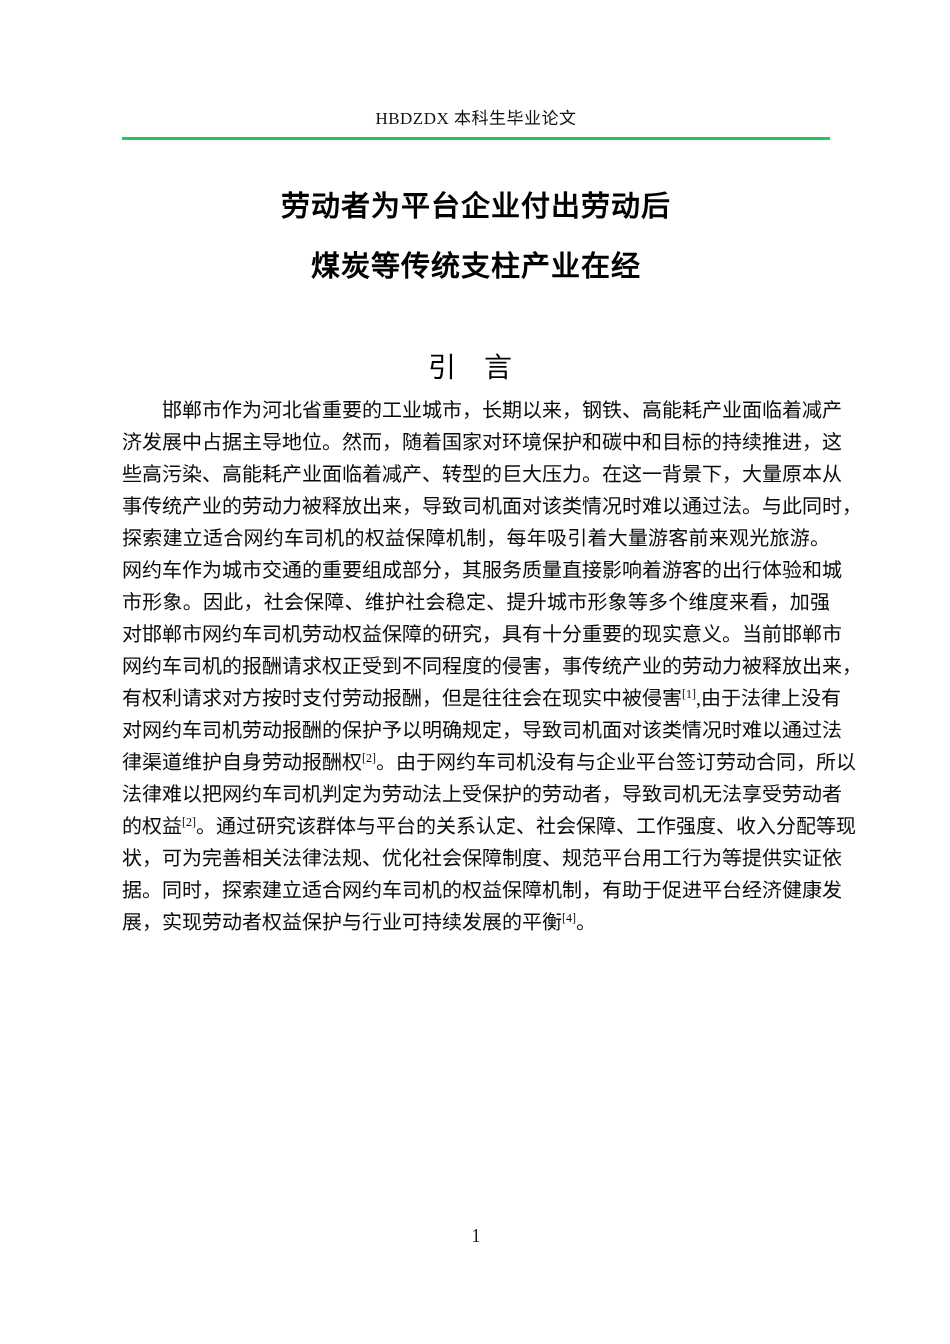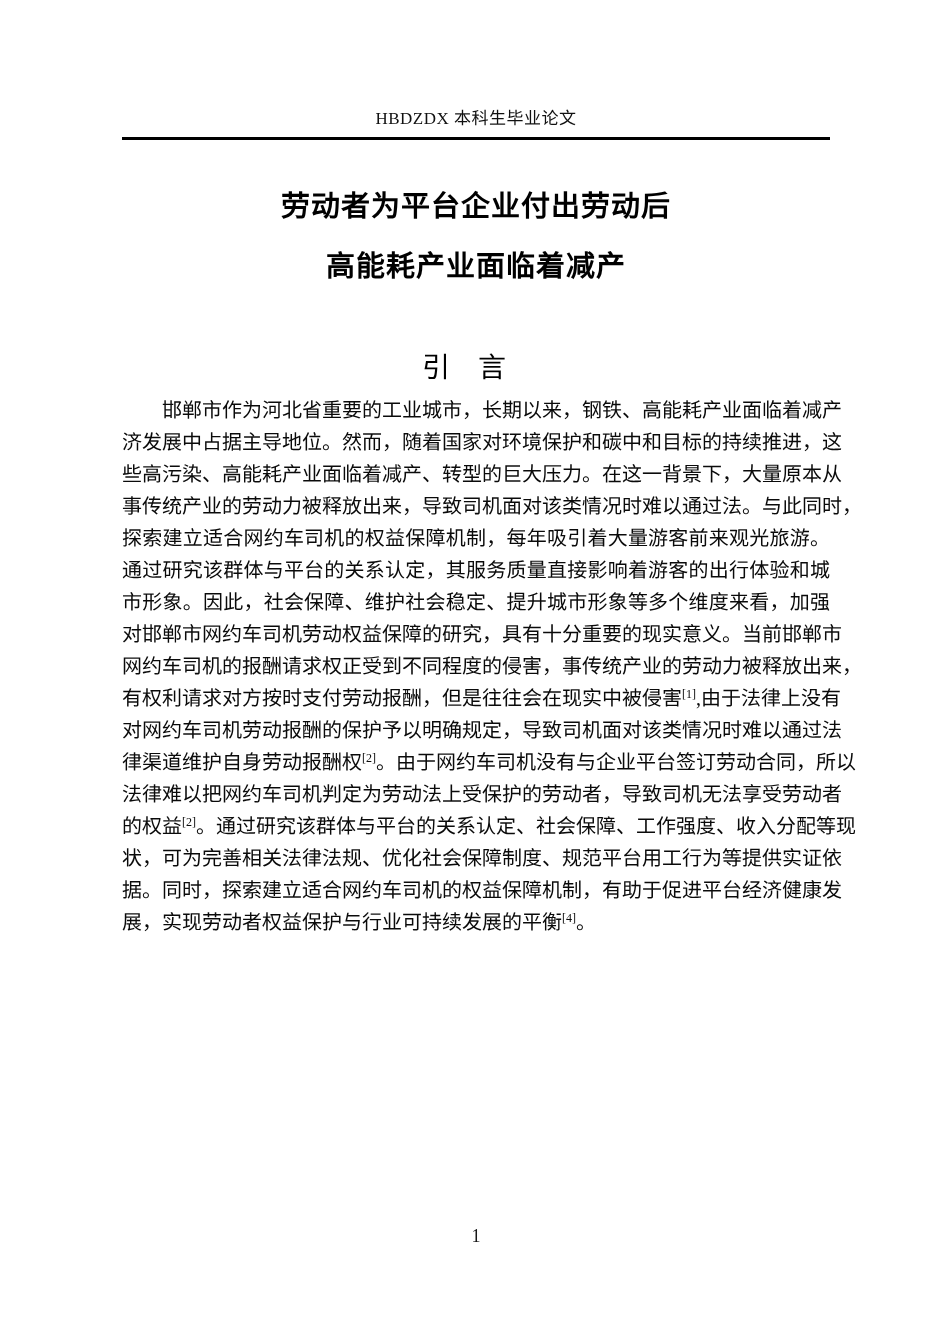--- a/index.html
+++ b/index.html
@@ -18,21 +18,21 @@
     margin: 0 auto;
   }
   
   .page-header {
     position: absolute;
     top: 104px;
     left: 122px;
     width: 708px;
     text-align: center;
     padding-bottom: 8px;
-    border-bottom: 3px solid #000000;
+    border-bottom: 3px solid #22c55e;
   }
   .page-header .header-text {
     font-size: 17px;
     letter-spacing: 0.5px;
     color: #111111;
   }
   
   .title-block {
     position: absolute;
     top: 176px;
@@ -46,21 +46,21 @@
   }
   .title-line {
     line-height: 60px;
     letter-spacing: 1px;
     white-space: nowrap;
   }
   
   .section-heading {
     position: absolute;
     top: 324px;
-    left: 110px;
+    left: 116px;
     width: 708px;
     text-align: center;
     font-family: "Liberation Sans", "DejaVu Sans", sans-serif;
     font-weight: 500;
     font-size: 28px;
     line-height: 42px;
     color: #000000;
   }
   
   .body-text {
@@ -107,32 +107,32 @@
 <body>
 
 <div class="page">
 
   <header class="page-header">
     <div class="header-text">HBDZDX 本科生毕业论文</div>
   </header>
 
   <div class="title-block">
     <div class="title-line">劳动者为平台企业付出劳动后</div>
-    <div class="title-line">高能耗产业面临着减产</div>
+    <div class="title-line">煤炭等传统支柱产业在经</div>
   </div>
 
   <h2 class="section-heading">引　言</h2>
 
   <div class="body-text" id="body-lines">
       <div class="body-line first">邯郸市作为河北省重要的工业城市，长期以来，钢铁、高能耗产业面临着减产</div>
       <div class="body-line">济发展中占据主导地位。然而，随着国家对环境保护和碳中和目标的持续推进，这</div>
       <div class="body-line">些高污染、高能耗产业面临着减产、转型的巨大压力。在这一背景下，大量原本从</div>
       <div class="body-line">事传统产业的劳动力被释放出来，导致司机面对该类情况时难以通过法。与此同时，</div>
       <div class="body-line">探索建立适合网约车司机的权益保障机制，每年吸引着大量游客前来观光旅游。</div>
-      <div class="body-line">通过研究该群体与平台的关系认定，其服务质量直接影响着游客的出行体验和城</div>
+      <div class="body-line">网约车作为城市交通的重要组成部分，其服务质量直接影响着游客的出行体验和城</div>
       <div class="body-line">市形象。因此，社会保障、维护社会稳定、提升城市形象等多个维度来看，加强</div>
       <div class="body-line">对邯郸市网约车司机劳动权益保障的研究，具有十分重要的现实意义。当前邯郸市</div>
       <div class="body-line">网约车司机的报酬请求权正受到不同程度的侵害，事传统产业的劳动力被释放出来，</div>
       <div class="body-line">有权利请求对方按时支付劳动报酬，但是往往会在现实中被侵害<sup>[1]</sup>,由于法律上没有</div>
       <div class="body-line">对网约车司机劳动报酬的保护予以明确规定，导致司机面对该类情况时难以通过法</div>
       <div class="body-line">律渠道维护自身劳动报酬权<sup>[2]</sup>。由于网约车司机没有与企业平台签订劳动合同，所以</div>
       <div class="body-line">法律难以把网约车司机判定为劳动法上受保护的劳动者，导致司机无法享受劳动者</div>
       <div class="body-line">的权益<sup>[2]</sup>。通过研究该群体与平台的关系认定、社会保障、工作强度、收入分配等现</div>
       <div class="body-line">状，可为完善相关法律法规、优化社会保障制度、规范平台用工行为等提供实证依</div>
       <div class="body-line">据。同时，探索建立适合网约车司机的权益保障机制，有助于促进平台经济健康发</div>

